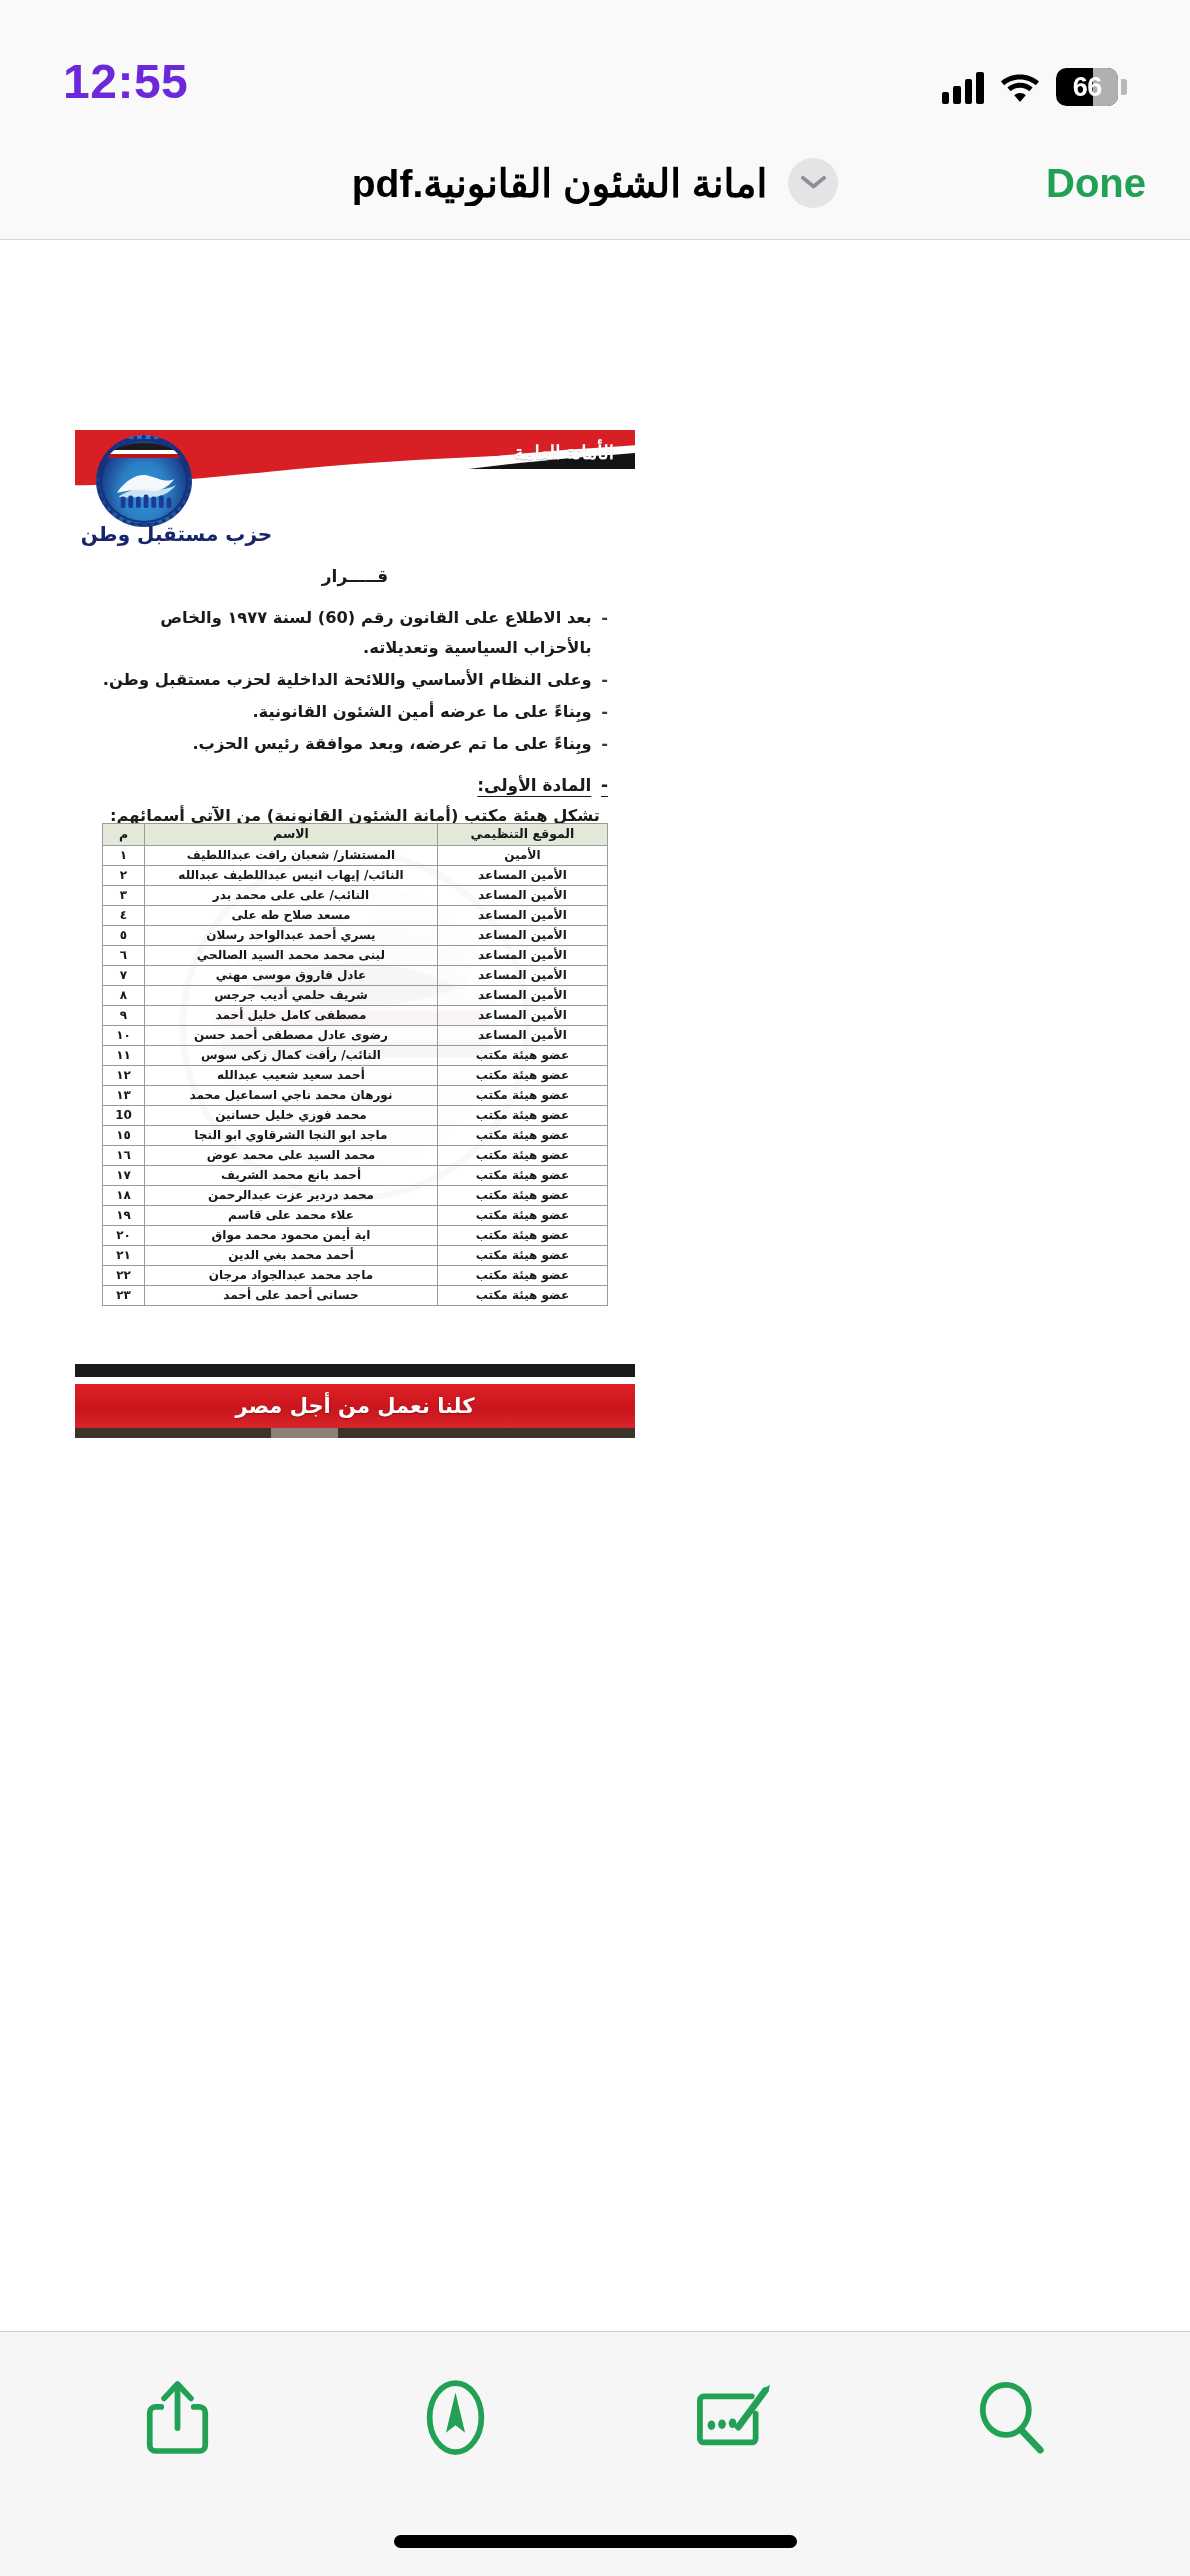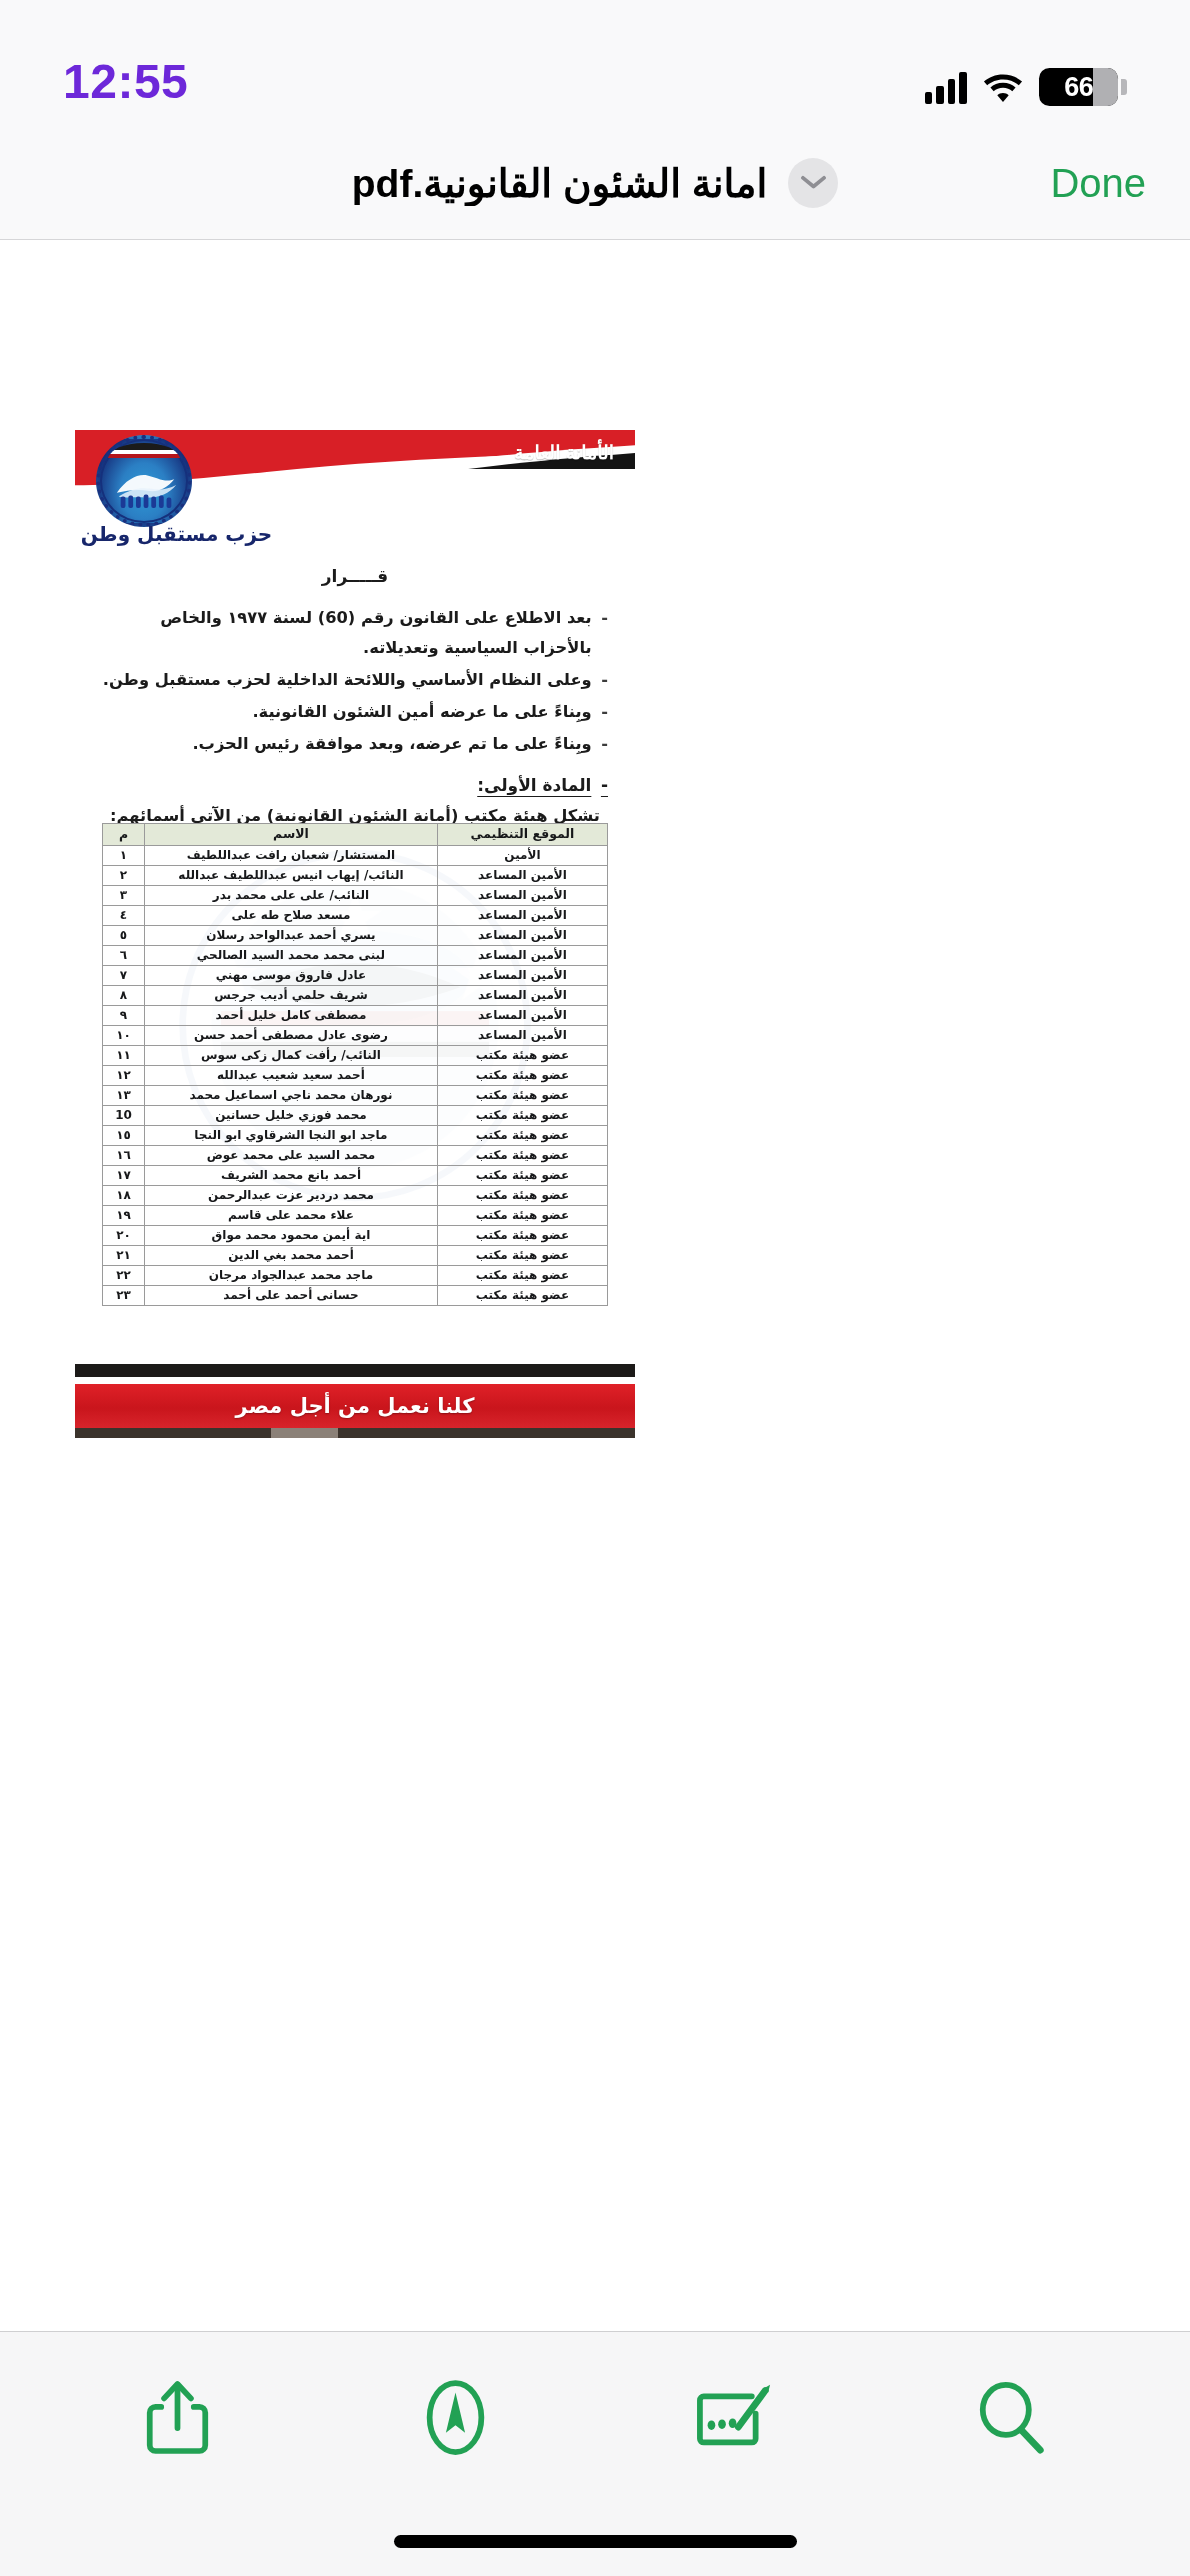--- a/index.html
+++ b/index.html
@@ -35,21 +35,21 @@
     display: flex; align-items: center; gap: 16.3px;
   }
   .bars { display: flex; align-items: flex-end; gap: 3.8px; height: 33px; }
   .bars i { width: 7.7px; background: #000; border-radius: 1.9px; display: block; }
   .bars i:nth-child(1){ height: 11.5px; }
   .bars i:nth-child(2){ height: 18px; }
   .bars i:nth-child(3){ height: 25px; }
   .bars i:nth-child(4){ height: 32px; }
   .wifi { width: 40px; height: 31px; position: relative; }
   .battery {
-    width: 79px; height: 38px;
+    width: 62px; height: 38px;
     border-radius: 10.5px;
     background: #000;
     position: relative;
     display: flex; align-items: center; justify-content: center;
     overflow: hidden;
   }
   .battery .fill-empty {
     position: absolute; right: 0; top: 0; bottom: 0;
     width: 25px; background: #b0b0b3;
   }
@@ -85,21 +85,21 @@
     max-width: 671px; overflow: hidden; text-overflow: ellipsis;
   }
   .chev-btn {
     width: 50px; height: 50px; border-radius: 50%;
     background: #e4e4e6;
     display: flex; align-items: center; justify-content: center;
   }
   .chev-btn svg { display: block; }
   .done-btn {
     margin-left: auto;
-    font-size: 40px; font-weight: 400;
+    font-size: 40px; font-weight: 700;
     color: #22a154;
     position: relative; z-index: 3;
   }
 
   
   .viewer {
     flex: 1 1 auto;
     background: #ffffff;
     position: relative;
     overflow: hidden;

